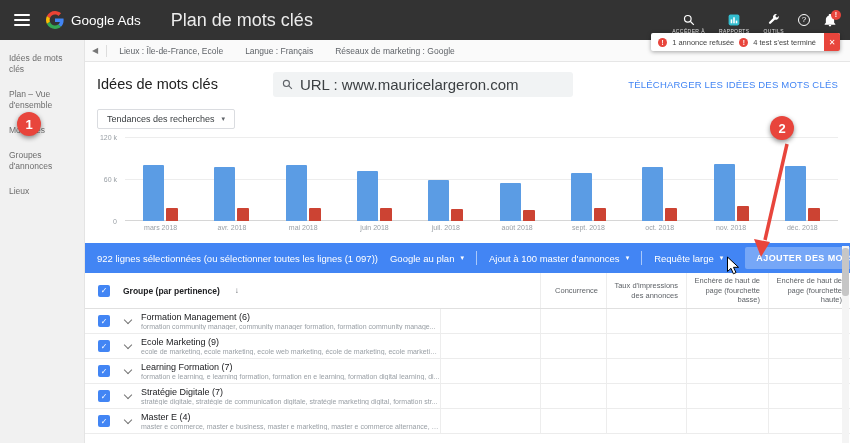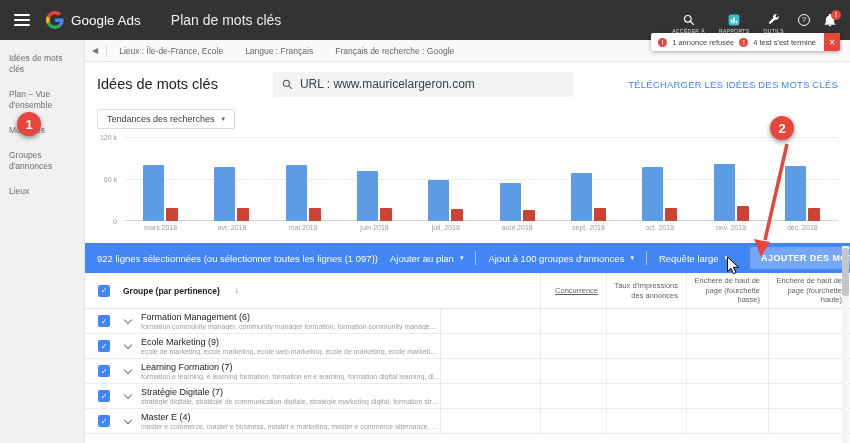--- a/index.html
+++ b/index.html
@@ -6,21 +6,21 @@
 html,body{background:#e9e9e9;}
 body{font-family:"Liberation Sans","DejaVu Sans",sans-serif;}
 .page{position:relative;width:850px;height:443px;background:#fff;overflow:hidden;}
 
 
 .topbar{position:absolute;top:0;left:0;width:100%;height:40px;background:#333;display:flex;align-items:center;color:#fff;z-index:20;}
 .hamburger{width:16px;display:flex;flex-direction:column;gap:3px;margin-left:14px;cursor:pointer;}
 .hamburger span{height:2px;background:#fff;border-radius:1px;}
 .glogo{margin-left:16px;display:flex;align-items:center;}
 .brand{font-size:13.5px;margin-left:7px;}
-.tb-title{font-size:14px;margin-left:30px;color:#ececec;}
+.tb-title{font-size:18px;margin-left:30px;color:#ececec;}
 .tb-right{margin-left:auto;display:flex;align-items:flex-start;gap:14px;margin-right:14px;padding-top:7px;}
 .tb-ic{display:flex;flex-direction:column;align-items:center;gap:2px;cursor:pointer;}
 .tb-ic .lbl{font-size:5px;letter-spacing:.4px;color:#e0e0e0;white-space:nowrap;}
 .help-circ{width:12px;height:12px;border:1px solid #fff;border-radius:50%;font-size:8px;display:flex;align-items:center;justify-content:center;}
 .bell-wrap{position:relative;}
 .badge{position:absolute;top:-4px;right:-5px;width:10px;height:10px;background:#e8453c;border-radius:50%;font-size:7px;font-weight:bold;display:flex;align-items:center;justify-content:center;color:#fff;}
 .notif{position:absolute;top:33px;right:10px;background:#fff;border-radius:2px;box-shadow:0 1px 4px rgba(0,0,0,.35);display:flex;align-items:center;gap:5px;height:18px;padding-left:7px;font-size:7.5px;color:#444;z-index:30;white-space:nowrap;}
 .ndot{width:9px;height:9px;border-radius:50%;background:#e8453c;color:#fff;font-size:6.5px;font-weight:bold;display:flex;align-items:center;justify-content:center;flex:none;}
 .nclose{width:16px;height:18px;background:#e8453c;color:#fff;display:flex;align-items:center;justify-content:center;font-size:8px;margin-left:3px;border-radius:0 2px 2px 0;cursor:pointer;}
 
@@ -31,21 +31,21 @@
 
 
 .main{position:absolute;left:85px;top:40px;right:0;bottom:0;background:#fff;}
 .setbar{height:22px;background:#fafafa;border-bottom:1px solid #e6e6e6;display:flex;align-items:center;font-size:8.5px;color:#5f6368;padding-left:7px;}
 .back{font-size:8px;color:#777;margin-right:8px;cursor:pointer;}
 .vsep{width:1px;height:12px;background:#ddd;margin-right:12px;}
 .set-item{margin-right:22px;cursor:pointer;white-space:nowrap;}
 .hdr{height:44px;display:flex;align-items:center;padding:0 12px;}
 .hdr-title{font-size:14.5px;color:#212121;}
 .searchbox{margin-left:55px;width:300px;height:25px;background:#f1f3f4;border-radius:3px;display:flex;align-items:center;gap:7px;padding:0 9px;cursor:text;}
-.searchbox .sq{font-size:12px;color:#3c4043;}
+.searchbox .sq{font-size:15px;color:#3c4043;}
 .dl-link{margin-left:auto;font-size:9.5px;color:#4285f4;cursor:pointer;letter-spacing:.2px;white-space:nowrap;}
 .trendrow{padding:2px 12px 4px;}
 .trend-btn{display:inline-flex;align-items:center;gap:7px;border:1px solid #dadce0;border-radius:2px;padding:4px 9px;font-size:9px;color:#3c4043;cursor:pointer;background:#fff;}
 .trend-btn .caret{font-size:7px;color:#5f6368;}
 
 
 .chart{position:relative;margin:4px 12px 0;}
 .plot{position:relative;height:84px;margin-left:28px;}
 .gl{position:absolute;left:0;right:0;height:1px;background:#ededed;}
 .gl.base{background:#d6d6d6;}
@@ -68,21 +68,21 @@
 .ab-primary{margin-left:10px;background:rgba(255,255,255,.28);border-radius:2px;padding:6px 11px;font-size:9px;font-weight:bold;letter-spacing:.4px;cursor:pointer;white-space:nowrap;}
 
 
 .thead{display:flex;align-items:stretch;height:36px;border-bottom:1px solid #e0e0e0;}
 .col-check{width:38px;display:flex;align-items:center;justify-content:center;flex:none;}
 .cb{width:12px;height:12px;border-radius:2px;background:#4285f4;display:flex;align-items:center;justify-content:center;color:#fff;font-size:8px;cursor:pointer;}
 .col-group{flex:1;display:flex;align-items:center;min-width:0;}
 .ghead{font-size:8.5px;color:#202124;font-weight:bold;display:flex;align-items:center;gap:15px;}
 .sort{font-size:8px;color:#5f6368;font-weight:normal;}
 .col-n{display:flex;align-items:center;justify-content:flex-end;text-align:right;font-size:7.5px;color:#5f6368;line-height:1.25;padding:0 8px 0 4px;border-left:1px solid #ededed;flex:none;}
-.c1{width:100px;}.c2{width:66px;text-decoration:underline;}.c3{width:80px;}.c4{width:82px;}.c5{width:82px;}
+.c1{width:100px;}.c2{width:66px;}.c3{width:80px;}.c4{width:82px;}.c5{width:82px;}
 .trow{display:flex;align-items:stretch;height:25px;border-bottom:1px solid #ececec;}
 .chev{width:6px;height:6px;border-right:1.5px solid #757575;border-bottom:1.5px solid #757575;transform:rotate(45deg);margin:-2px 10px 0 2px;flex:none;cursor:pointer;}
 .gwrap{min-width:0;display:flex;flex-direction:column;justify-content:center;}
 .gname{font-size:9px;color:#202124;white-space:nowrap;overflow:hidden;text-overflow:ellipsis;}
 .gkeys{font-size:7px;color:#9aa0a6;white-space:nowrap;overflow:hidden;text-overflow:ellipsis;margin-top:1px;}
 
 
 .ann{position:absolute;width:24px;height:24px;border-radius:50%;background:#e8453c;color:#fff;font-weight:bold;font-size:13px;display:flex;align-items:center;justify-content:center;box-shadow:0 2px 5px rgba(0,0,0,.45);z-index:51;}
 #ann1{left:17px;top:112px;}
 #ann2{left:770px;top:116px;}
@@ -165,21 +165,21 @@
     <div class="sb-item">Lieux</div>
   </div>
 
   <div class="main">
 
     <div class="setbar">
       <span class="back">◀</span>
       <span class="vsep"></span>
       <span class="set-item"><span>Lieux :</span> <span>Île-de-France, Ecole</span></span>
       <span class="set-item"><span>Langue :</span> <span>Français</span></span>
-      <span class="set-item"><span>Français de recherche :</span> <span>Google</span></span>
+      <span class="set-item"><span>Réseaux de marketing :</span> <span>Google</span></span>
     </div>
 
     <div class="hdr">
       <span class="hdr-title">Idées de mots clés</span>
       <div class="searchbox">
         <svg width="11" height="11" viewBox="0 0 20 20">
             <circle cx="8" cy="8" r="5.5" fill="none" stroke="#5f6368" stroke-width="2"></circle>
             <line x1="12.5" y1="12.5" x2="18" y2="18" stroke="#5f6368" stroke-width="2"></line>
           </svg>
         <span class="sq">URL : www.mauricelargeron.com</span>
@@ -260,26 +260,26 @@
           <div class="xlab">déc. 2018</div>
         </div>
     </div>
 
     <div class="actionbar">
       <span class="sel-text">
         <span>922 lignes sélectionnées (ou </span><span class="sel-link">sélectionner toutes les lignes (1 097)</span><span>)</span>
       </span>
       <div class="ab-group">
         <div class="ab-btn">
-          <span>Ajouter au plan</span>
+          <span>Google au plan</span>
           <span class="caret">▾</span>
         </div>
         <div class="ab-sep"></div>
         <div class="ab-btn">
-          <span>Ajout à 100 groupes d'annonces</span>
+          <span>Ajout à 100 master d'annonces</span>
           <span class="caret">▾</span>
         </div>
         <div class="ab-sep"></div>
         <div class="ab-btn">
           <span>Requête large</span>
           <span class="caret">▾</span>
         </div>
         <div class="ab-primary">AJOUTER DES MOTS CLÉS</div>
       </div>
     </div>

